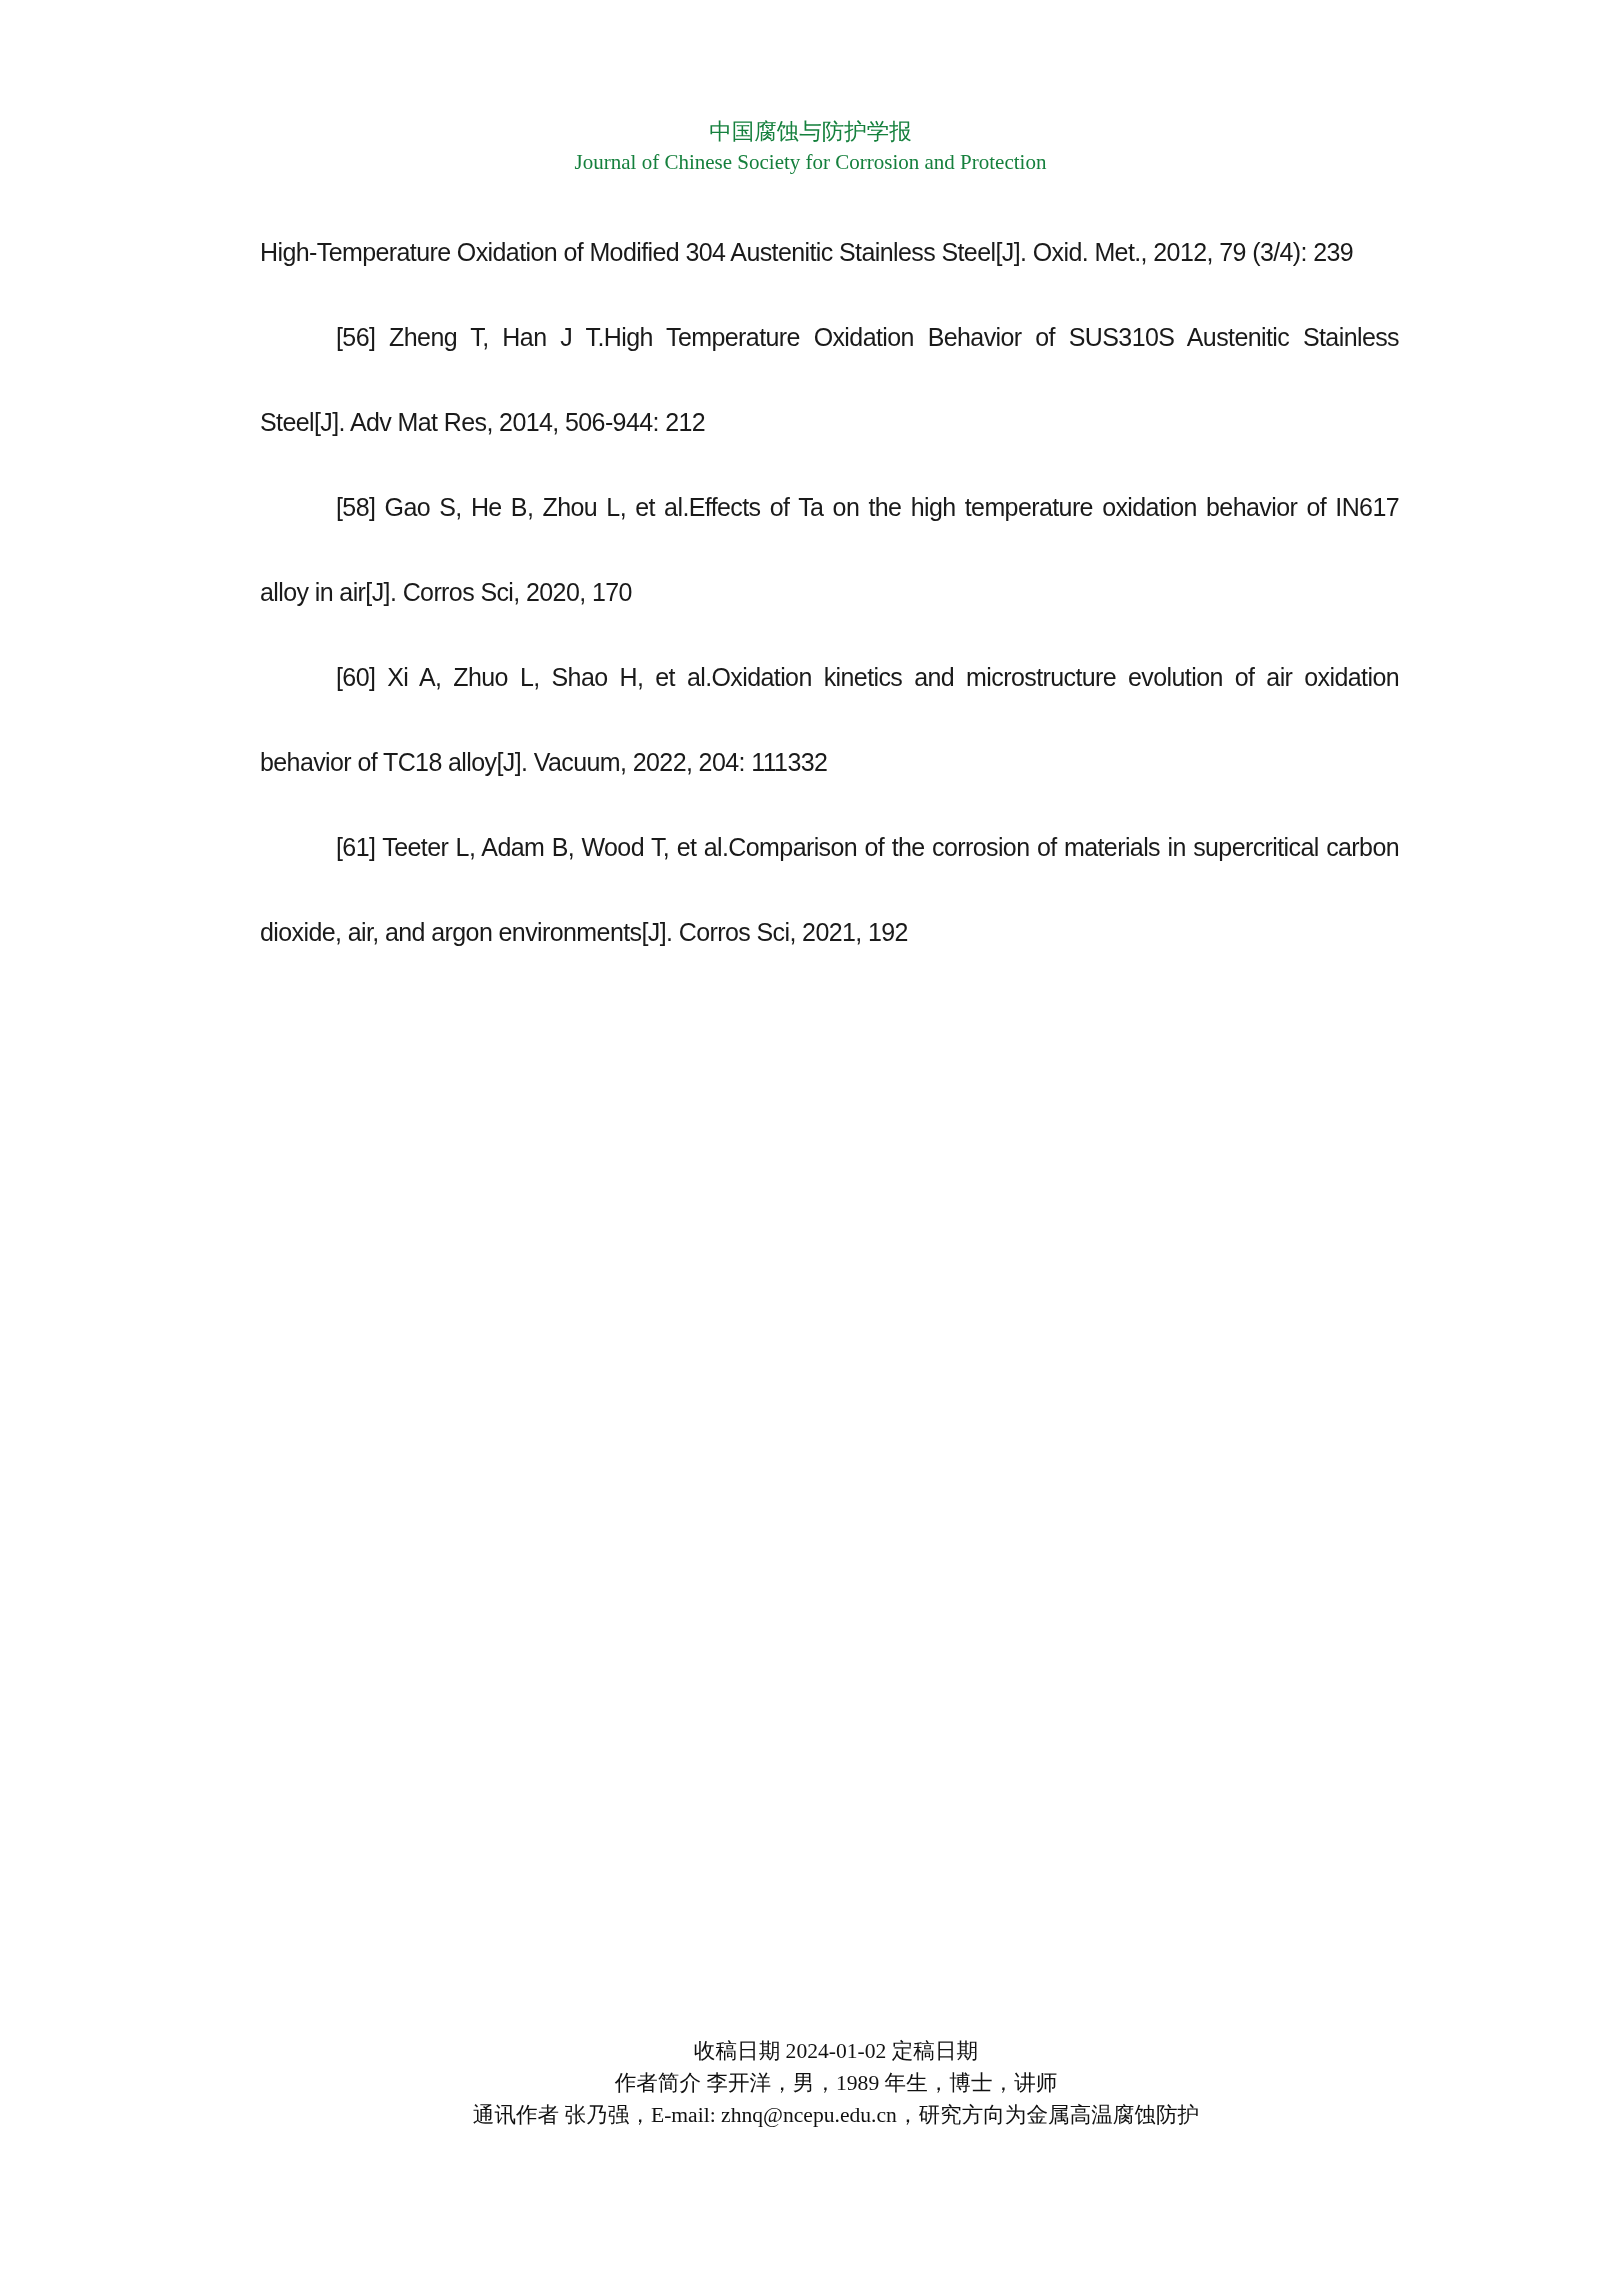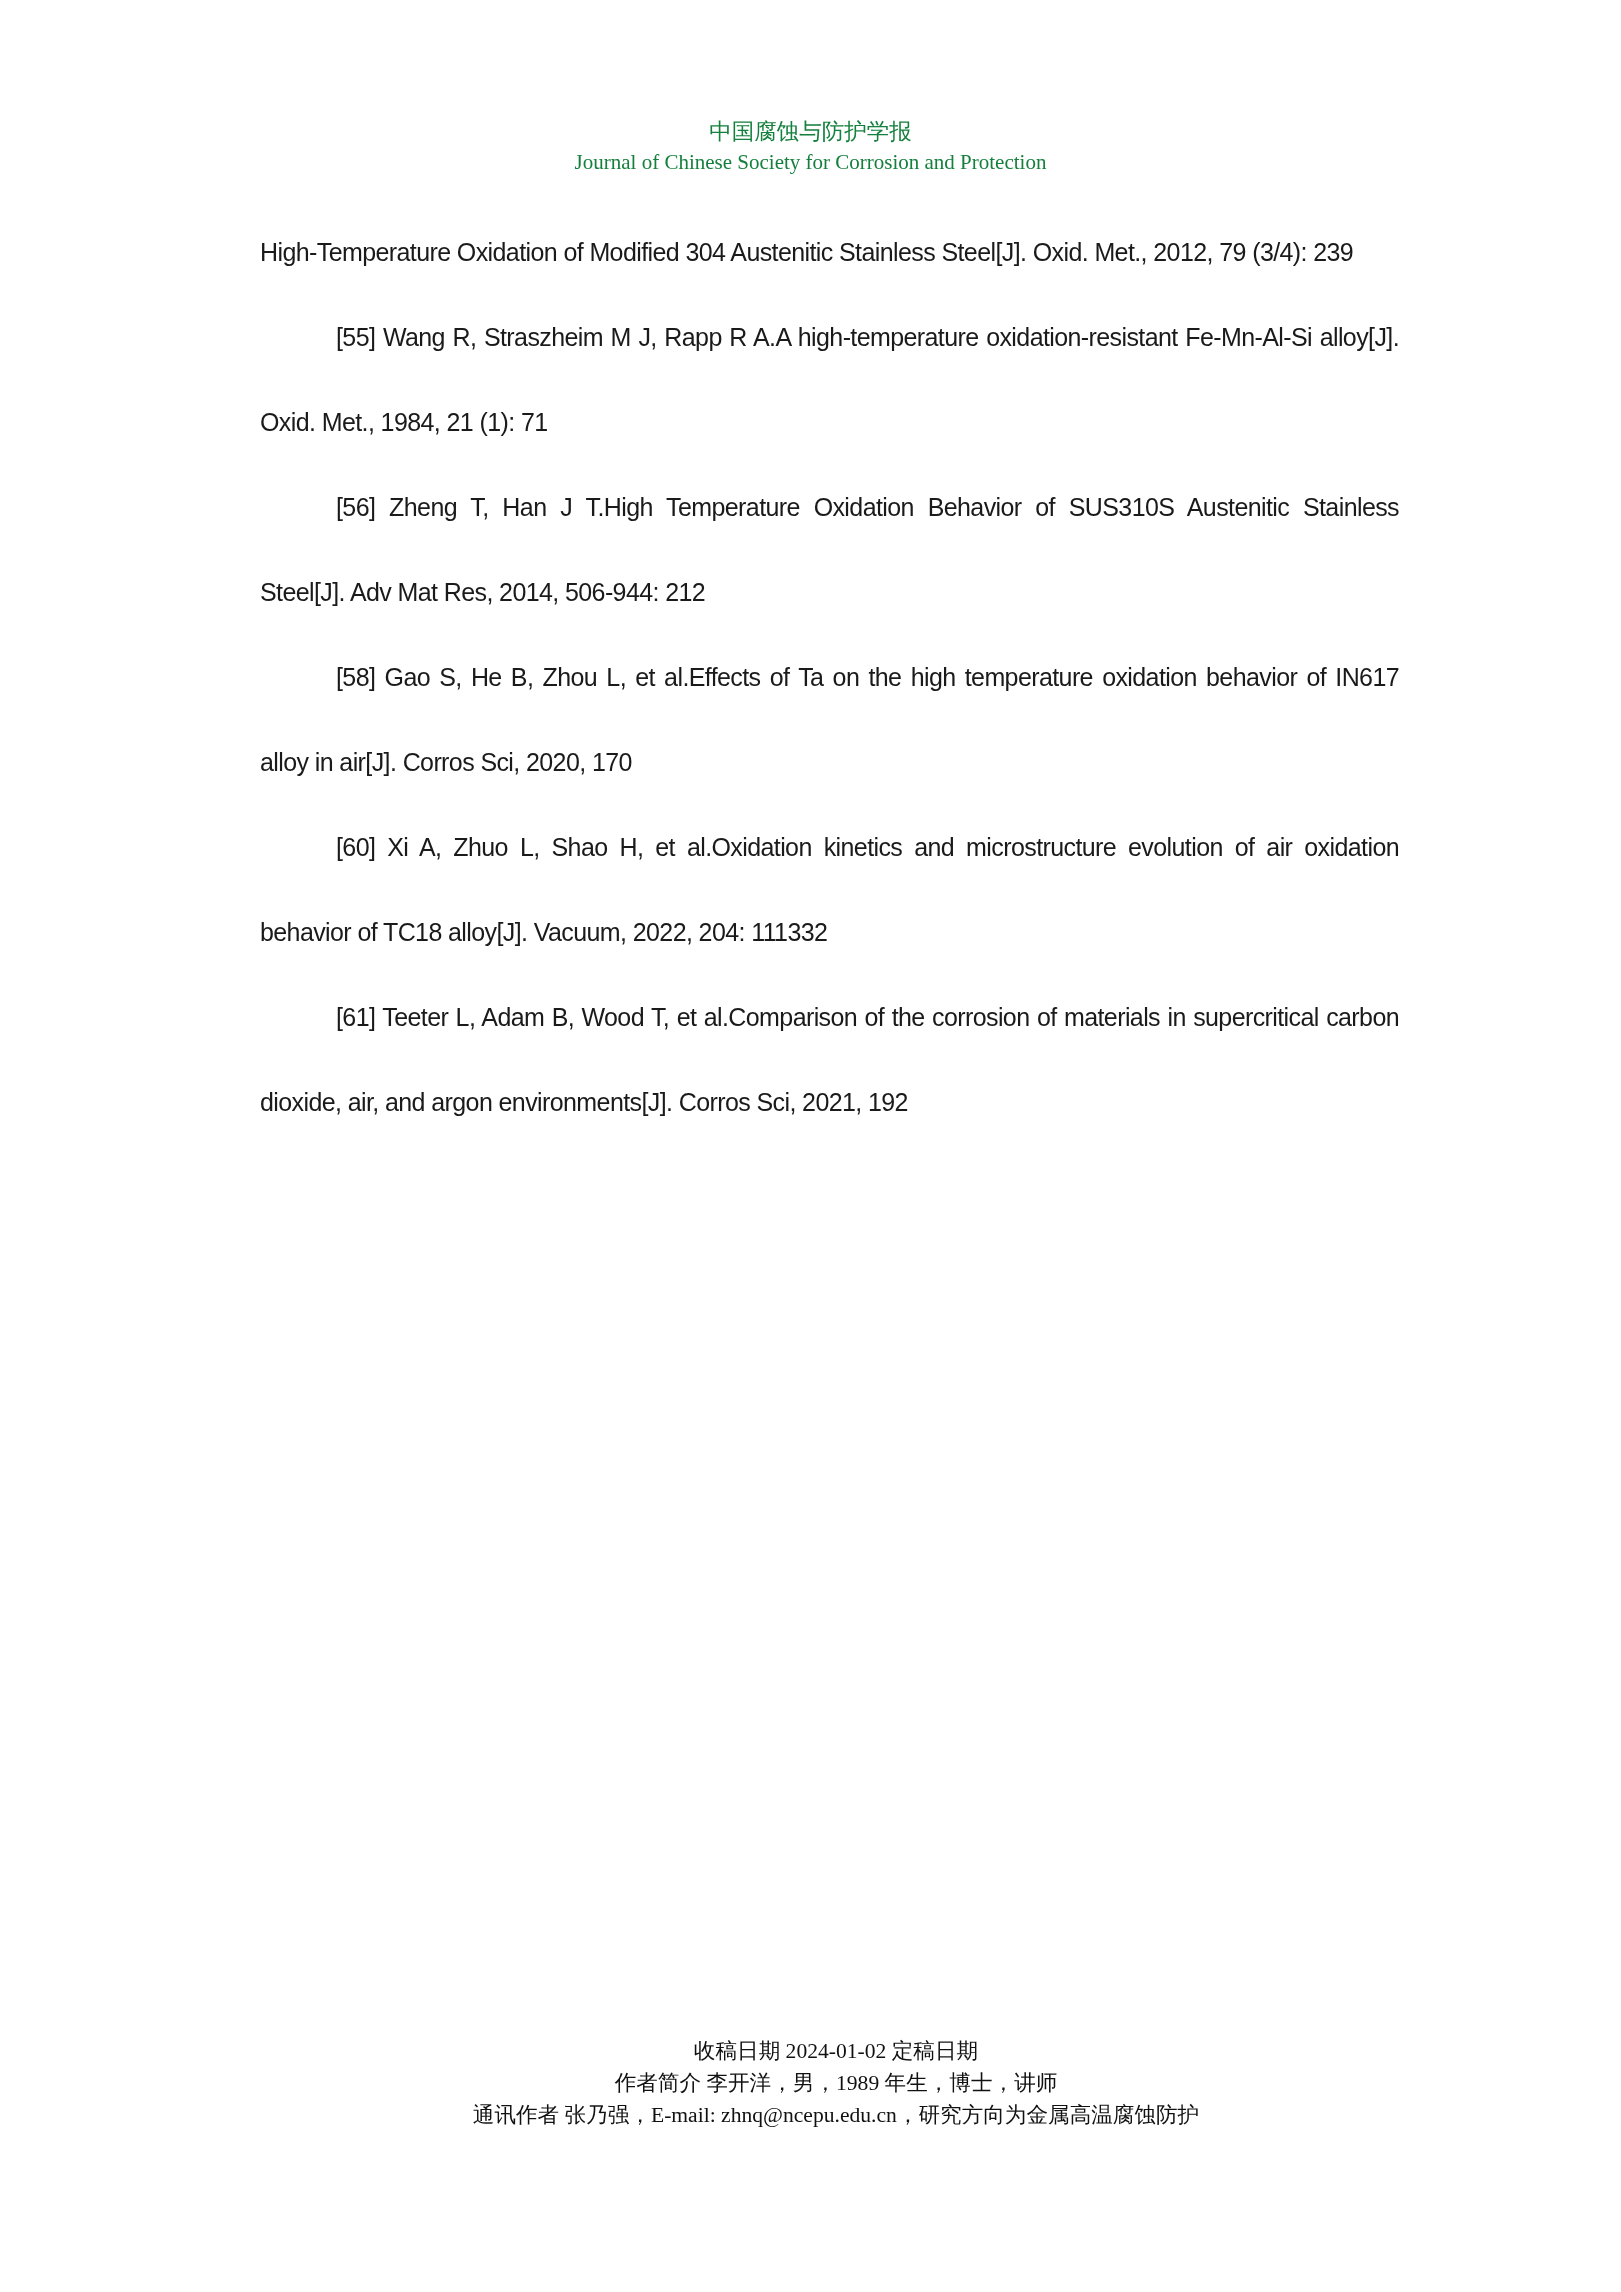--- a/index.html
+++ b/index.html
@@ -20,21 +20,20 @@
 </head>
 <body>
 
 <div class="header">
   <div class="zh">中国腐蚀与防护学报</div>
   <div class="en">Journal of Chinese Society for Corrosion and Protection</div>
 </div>
 
 <div class="refs">
   <p class="ref">High-Temperature Oxidation of Modified 304 Austenitic Stainless Steel[J]. Oxid. Met., 2012, 79 (3/4): 239</p>
-  <p class="ref indent">[55] Wang R, Straszheim M J, Rapp R A.A high-temperature oxidation-resistant Fe-Mn-Al-Si alloy[J]. Oxid. Met., 1984, 21 (1): 71</p>
   <p class="ref indent">[56] Zheng T, Han J T.High Temperature Oxidation Behavior of SUS310S Austenitic Stainless Steel[J]. Adv Mat Res, 2014, 506-944: 212</p>
   <p class="ref indent">[58] Gao S, He B, Zhou L, et al.Effects of Ta on the high temperature oxidation behavior of IN617 alloy in air[J]. Corros Sci, 2020, 170</p>
   <p class="ref indent">[60] Xi A, Zhuo L, Shao H, et al.Oxidation kinetics and microstructure evolution of air oxidation behavior of TC18 alloy[J]. Vacuum, 2022, 204: 111332</p>
   <p class="ref indent">[61] Teeter L, Adam B, Wood T, et al.Comparison of the corrosion of materials in supercritical carbon dioxide, air, and argon environments[J]. Corros Sci, 2021, 192</p>
 </div>
 
 <div class="footer">
   <div>收稿日期 2024-01-02 定稿日期</div>
   <div>作者简介 李开洋，男，1989 年生，博士，讲师</div>
   <div>通讯作者 张乃强，E-mail: zhnq@ncepu.edu.cn，研究方向为金属高温腐蚀防护</div>

